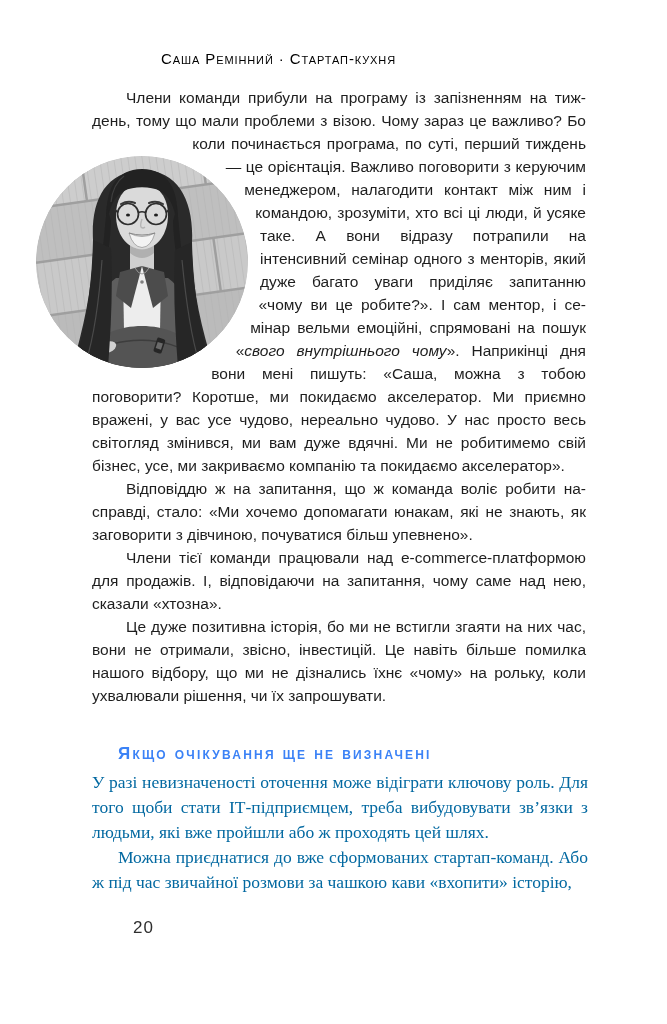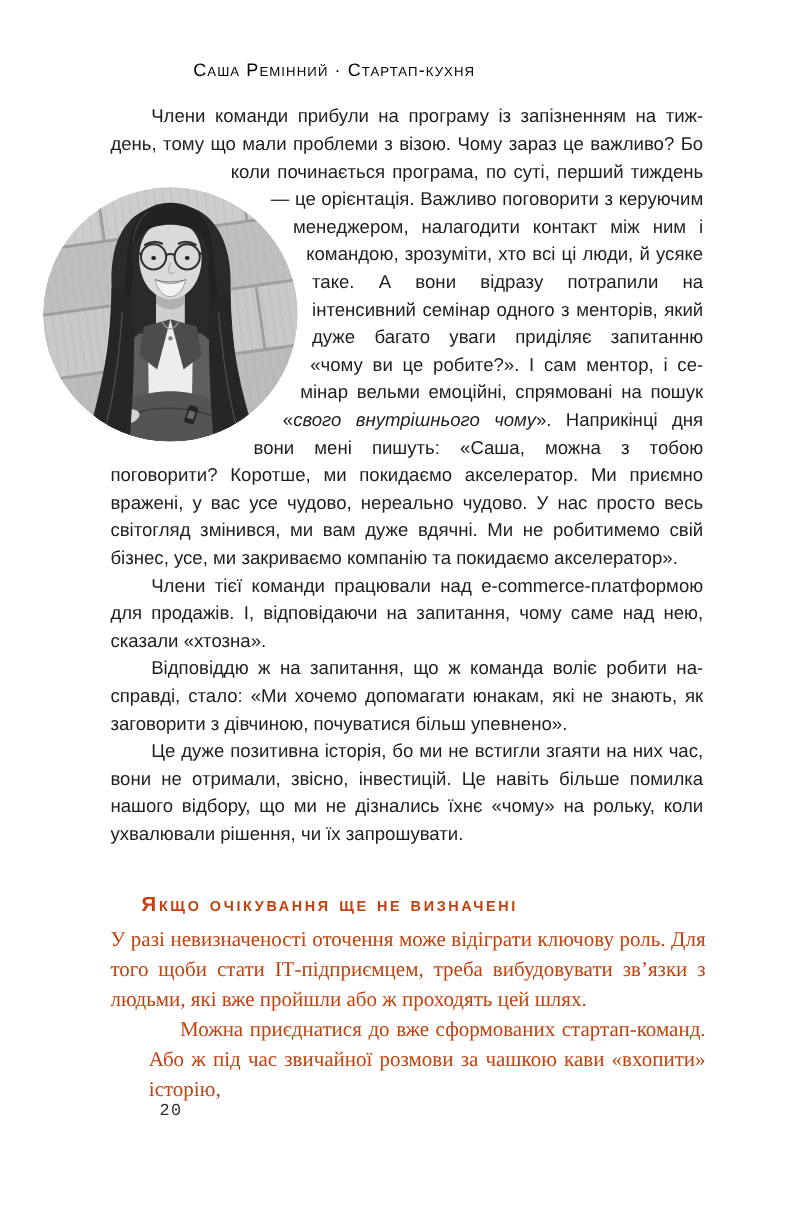--- a/index.html
+++ b/index.html
@@ -55,40 +55,40 @@
   .section-heading {
     position: absolute;
     left: 92px; top: 744px;
     width: 494px;
     padding-left: 26px;
     font-family: "Liberation Sans", sans-serif;
     font-size: 17px;
     font-weight: 700;
     font-variant-caps: small-caps;
     letter-spacing: 2.2px;
-    color: #c2410c;
+    color: #3b82f6;
   }
 
   .main-text {
     position: absolute;
     left: 92px; top: 770px;
     width: 496px;
     font-family: "Liberation Serif", serif;
     font-size: 17.5px;
     line-height: 25px;
-    color: #c2410c;
+    color: #0369a1;
     text-align: justify;
   }
-  .main-text p.indent { text-indent: 26px; margin-left: 32px; }
+  .main-text p.indent { text-indent: 26px; }
 
   .page-number {
     position: absolute;
     left: 133px; top: 918px;
-    font-family: Liberation Mono, monospace;
-    font-size: 14px;
+    font-family: Liberation Sans, sans-serif;
+    font-size: 17px;
     letter-spacing: 1px;
     color: #2e2e2e;
   }
 </style>
 </head>
 <body>
 
 <header class="running-header">Саша Ремінний · Стартап-кухня</header>
 
 <div class="portrait">
@@ -170,22 +170,22 @@
       </g>
     </g>
   </svg>
 </div>
 
 <div class="story">
   <p>
     <span class="circle-spacer"></span>
     <span>Члени команди прибули на програму із запізненням на тиж­день, тому що мали проблеми з візою. Чому зараз це важливо? Бо коли починається програма, по суті, перший тиж­день — це орієнтація. Важливо поговорити з ке­руючим менеджером, налагодити контакт між ним і командою, зрозуміти, хто всі ці люди, й усяке таке. А вони відразу потрапили на інтенсивний семінар одного з менторів, який дуже багато уваги приділяє запитан­ню «чому ви це робите?». І сам ментор, і се­мінар вельми емоційні, спрямовані на по­шук «</span><em>свого внутрішнього чому</em><span>». Наприкінці дня вони мені пишуть: «Саша, можна з тобою поговорити? Коротше, ми покидаємо акселератор. Ми приємно вражені, у вас усе чудово, нереально чудово. У нас просто весь світогляд змінився, ми вам дуже вдячні. Ми не робитимемо свій бізнес, усе, ми закриваємо компанію та по­кидаємо акселератор».</span>
   </p>
+  <p>Відповіддю ж на запитання, що ж команда воліє робити на­справді, стало: «Ми хочемо допомагати юнакам, які не знають, як заговорити з дівчиною, почуватися більш упевнено».</p>
   <p>Члени тієї команди працювали над e-commerce-платформою для продажів. І, відповідаючи на запитання, чому саме над нею, сказали «хтозна».</p>
-  <p>Відповіддю ж на запитання, що ж команда воліє робити на­справді, стало: «Ми хочемо допомагати юнакам, які не знають, як заговорити з дівчиною, почуватися більш упевнено».</p>
   <p>Це дуже позитивна історія, бо ми не встигли згаяти на них час, вони не отримали, звісно, інвестицій. Це навіть більше по­милка нашого відбору, що ми не дізнались їхнє «чому» на роль­ку, коли ухвалювали рішення, чи їх запрошувати.</p>
 </div>
 
 <h2 class="section-heading">Якщо очікування ще не визначені</h2>
 
 <div class="main-text">
   <p>У разі невизначеності оточення може відіграти ключову роль. Для того щоби стати ІТ-підприємцем, треба вибудовувати зв’яз­ки з людьми, які вже пройшли або ж проходять цей шлях.</p>
   <p class="indent">Можна приєднатися до вже сформованих стартап-команд. Або ж під час звичайної розмови за чашкою кави «вхопити» історію,</p>
 </div>
 

